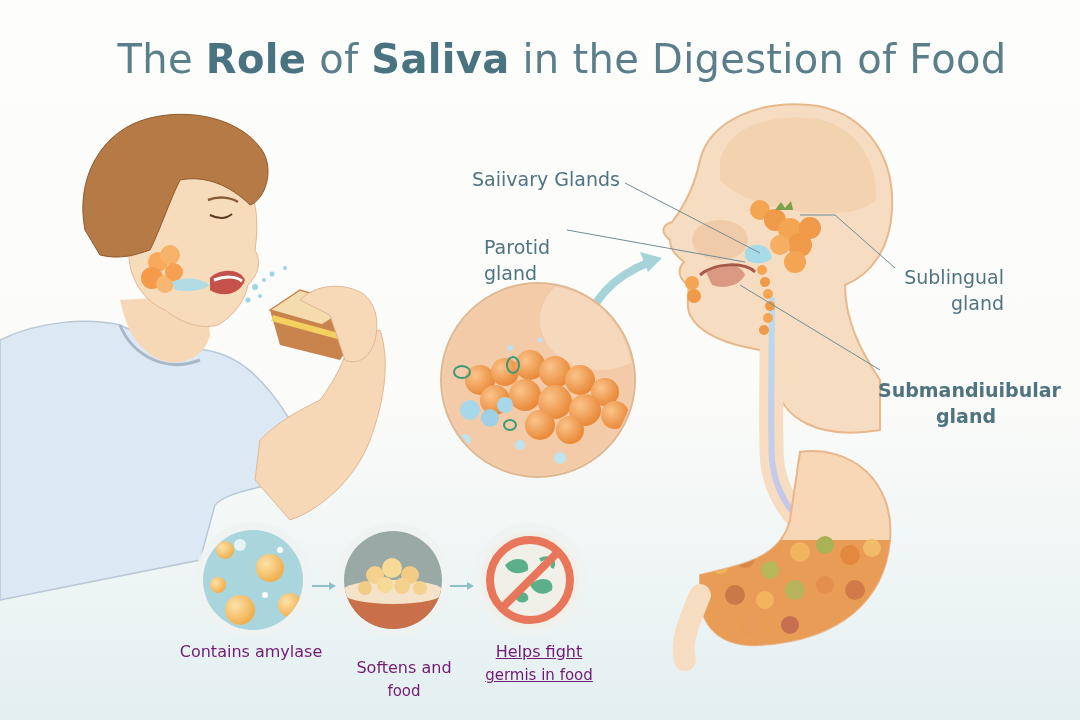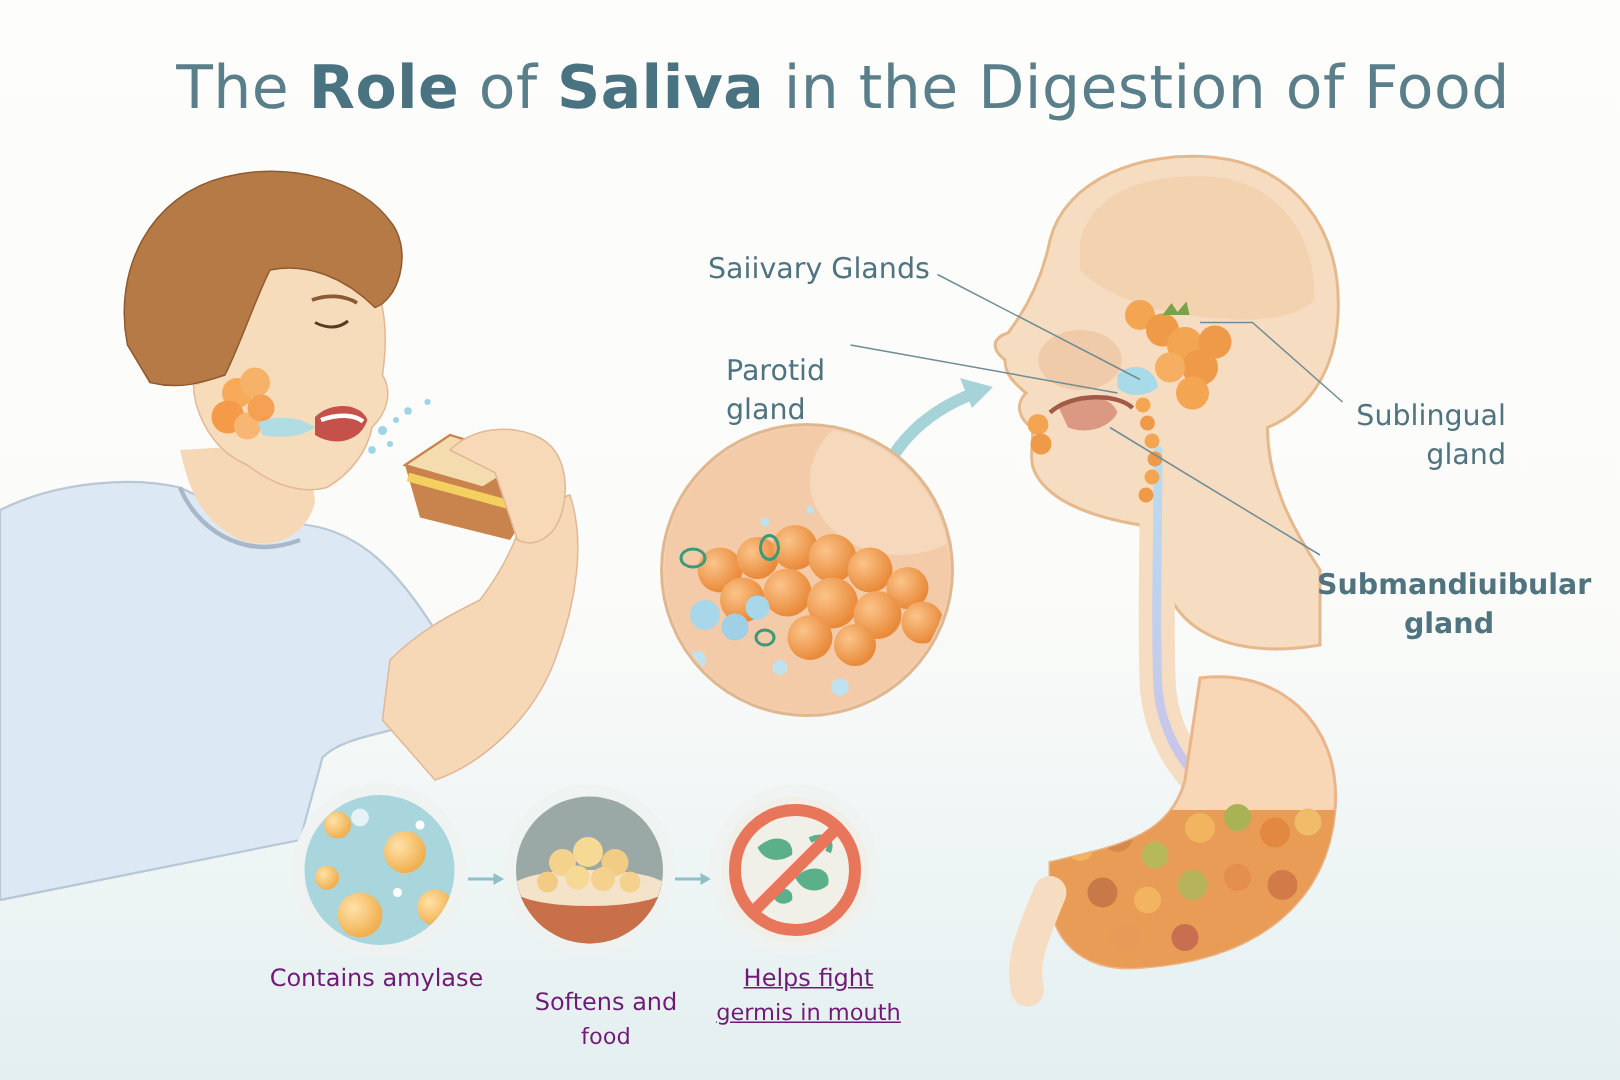--- a/index.html
+++ b/index.html
@@ -256,14 +256,14 @@
 
 <div class="abs caption" style="left:168px;top:640px;width:166px;">
   <div class="l1">Contains amylase</div>
 </div>
 <div class="abs caption" style="left:330px;top:656px;width:148px;">
   <div class="l1">Softens and</div>
   <div class="l2">food</div>
 </div>
 <div class="abs caption" style="left:472px;top:640px;width:134px;text-decoration:underline;">
   <div class="l1">Helps fight</div>
-  <div class="l2">germis in mouth</div>
+  <div class="l2">germis in food</div>
 </div>
 
 </body></html>

